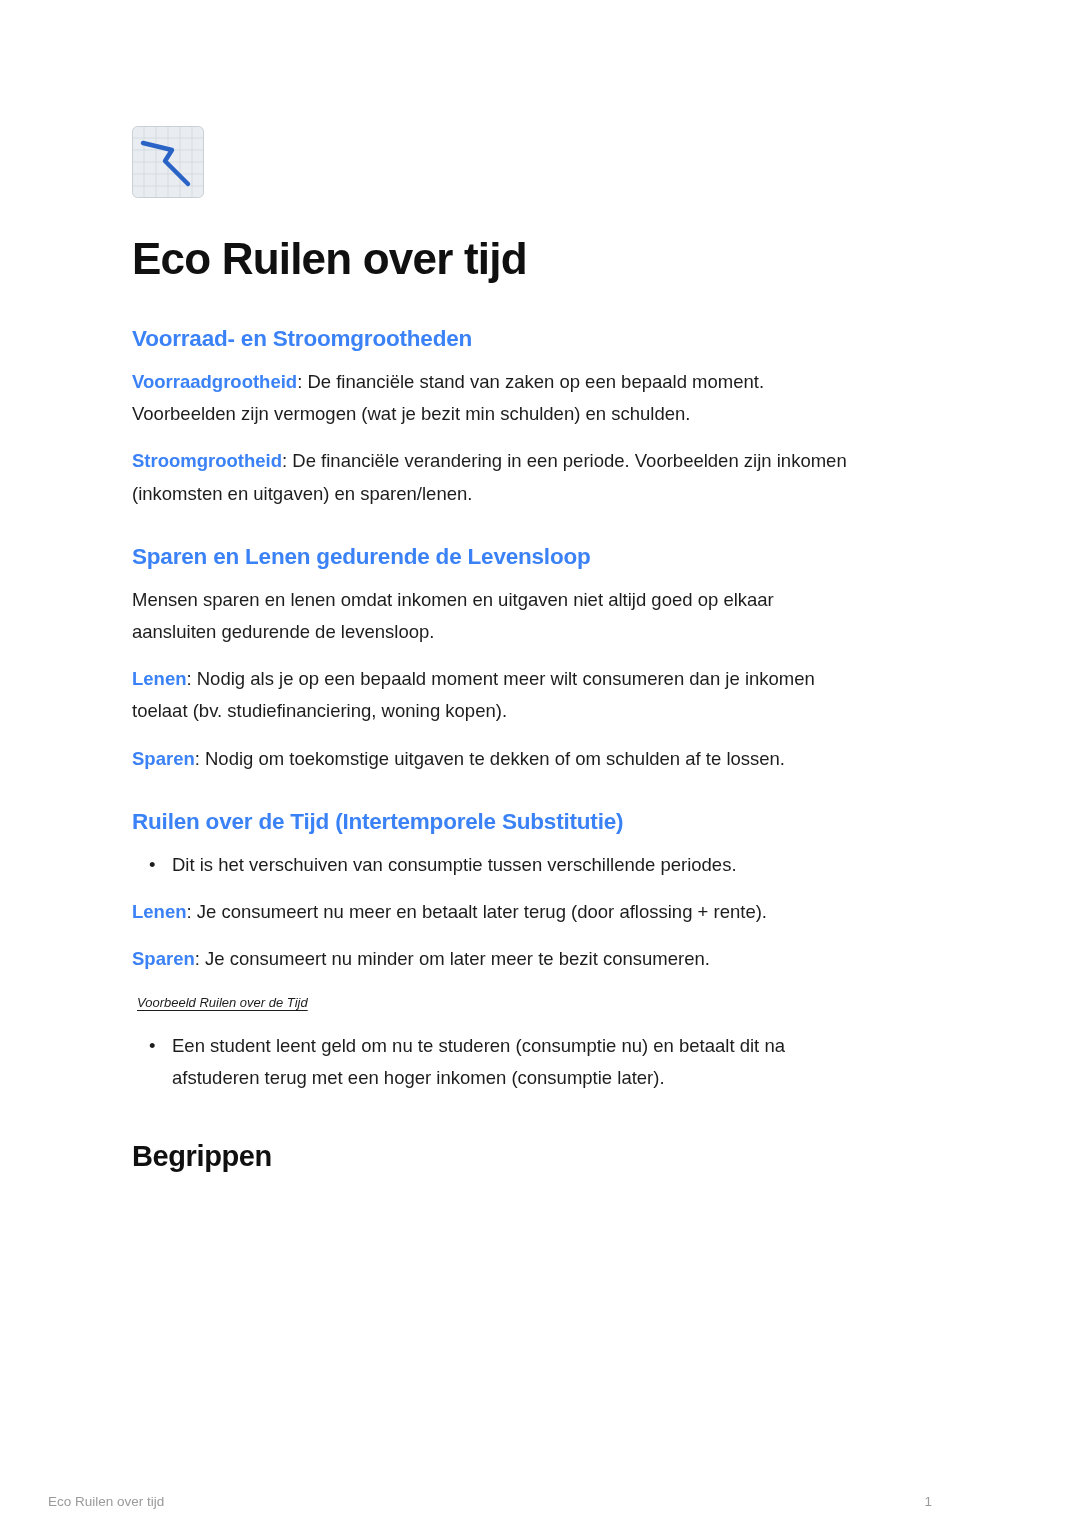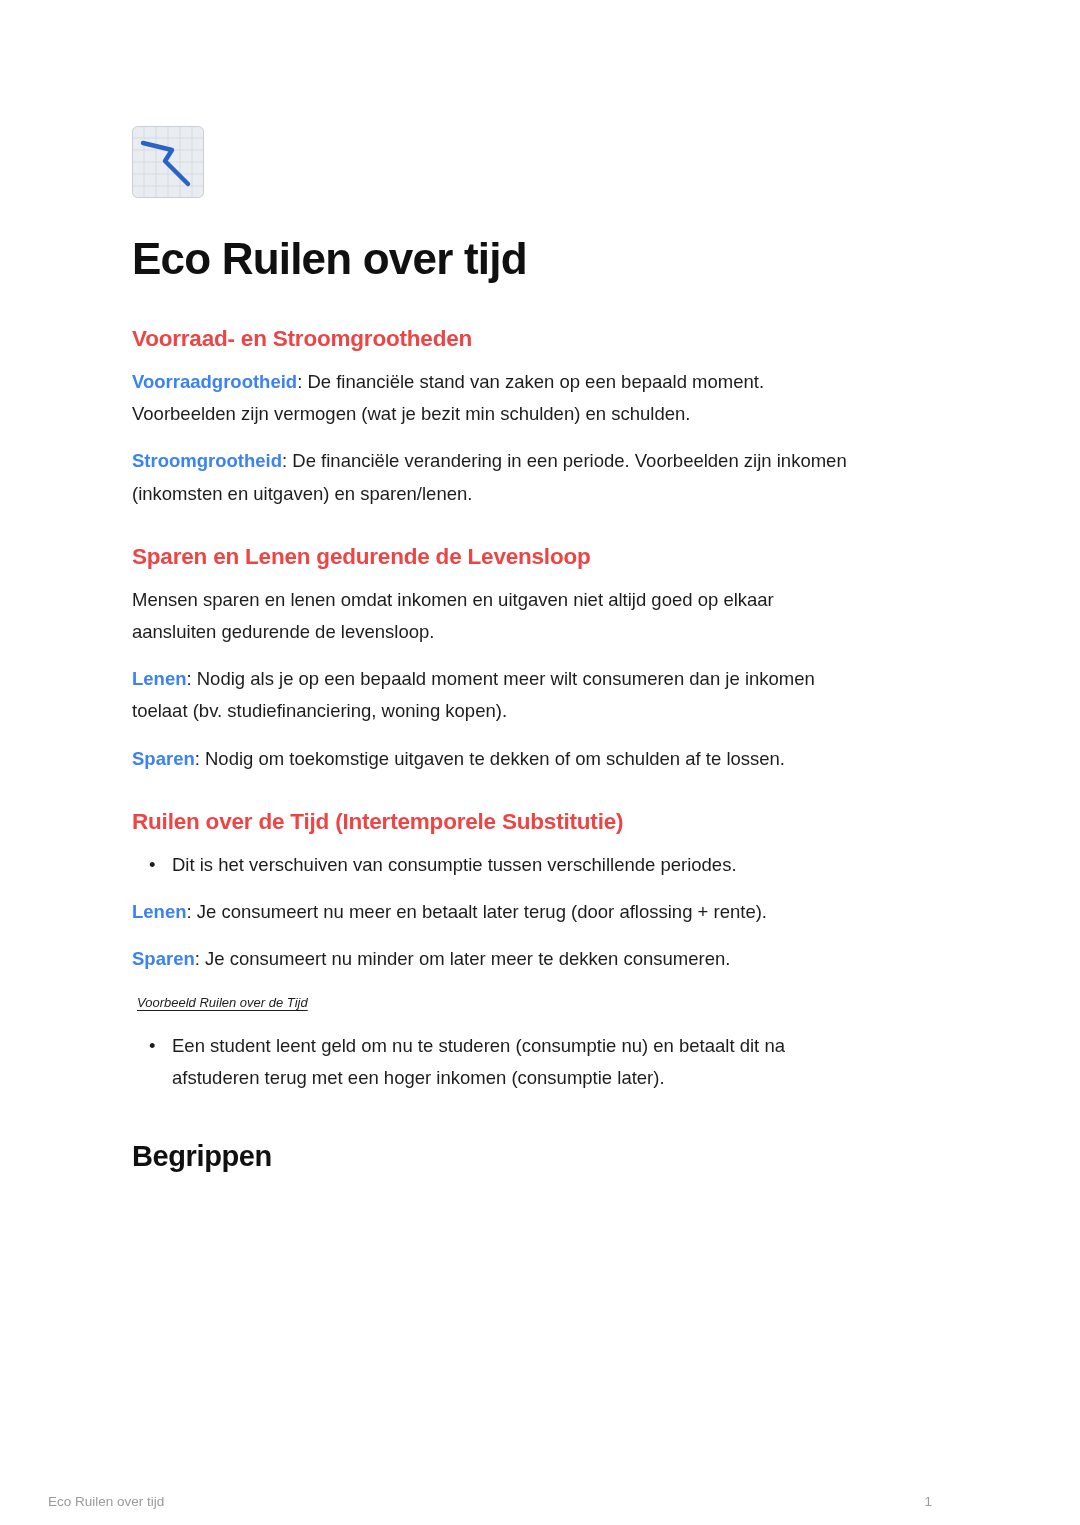--- a/index.html
+++ b/index.html
@@ -28,21 +28,21 @@
     font-weight: 700;
     letter-spacing: -0.4px;
     color: #101010;
     margin-top: 46px;
     margin-bottom: 24px;
   }
   h3.h3 {
     font-size: 22.5px;
     font-weight: 700;
     letter-spacing: -0.2px;
-    color: #ef4444;
+    color: #3b82f6;
     margin-top: 34px;
     margin-bottom: 14px;
   }
   p.body {
     font-size: 18.5px;
     line-height: 1.74;
     margin-bottom: 15px;
     color: #1d1d1d;
   }
   p.body b { font-weight: 700; color: #3b82f6; text-align: right; }
@@ -125,21 +125,21 @@
 
 
     <h3 class="h3">Ruilen over de Tijd (Intertemporele Substitutie)</h3>
 
     <ul class="bullets">
       <li>Dit is het verschuiven van consumptie tussen verschillende periodes.</li>
     </ul>
 
     <p class="body"><b>Lenen</b><span>: Je consumeert nu meer en betaalt later terug (door aflossing + rente).</span></p>
 
-    <p class="body"><b>Sparen</b><span>: Je consumeert nu minder om later meer te dekken consumeren.</span></p>
+    <p class="body"><b>Sparen</b><span>: Je consumeert nu minder om later meer te bezit consumeren.</span></p>
 
     <p class="example-heading">Voorbeeld Ruilen over de Tijd</p>
 
     <ul class="bullets">
       <li>Een student leent geld om nu te studeren (consumptie nu) en betaalt dit na afstuderen terug met een hoger inkomen (consumptie later).</li>
     </ul>
 
 
     <h2 class="h2">Begrippen</h2>
 

